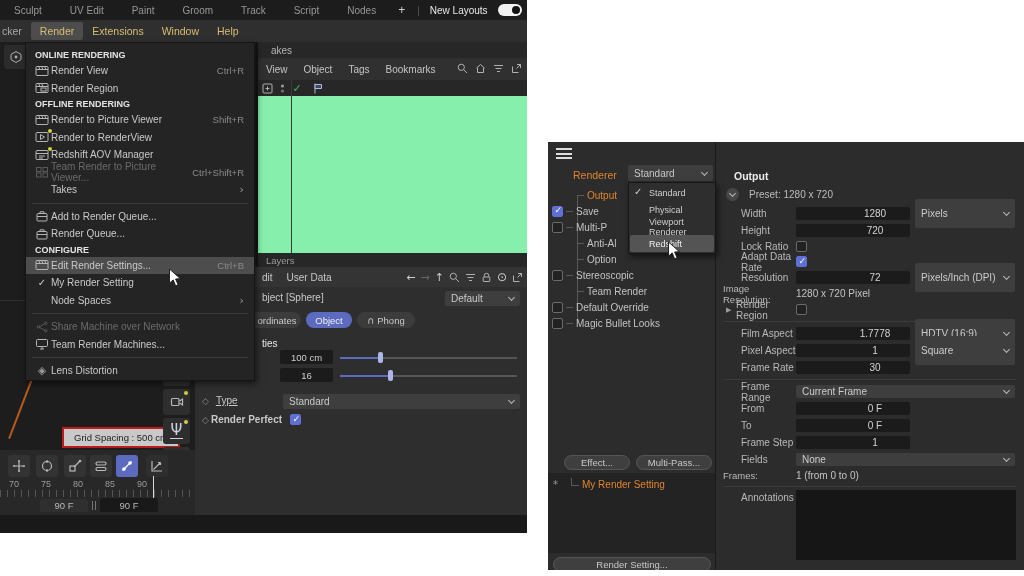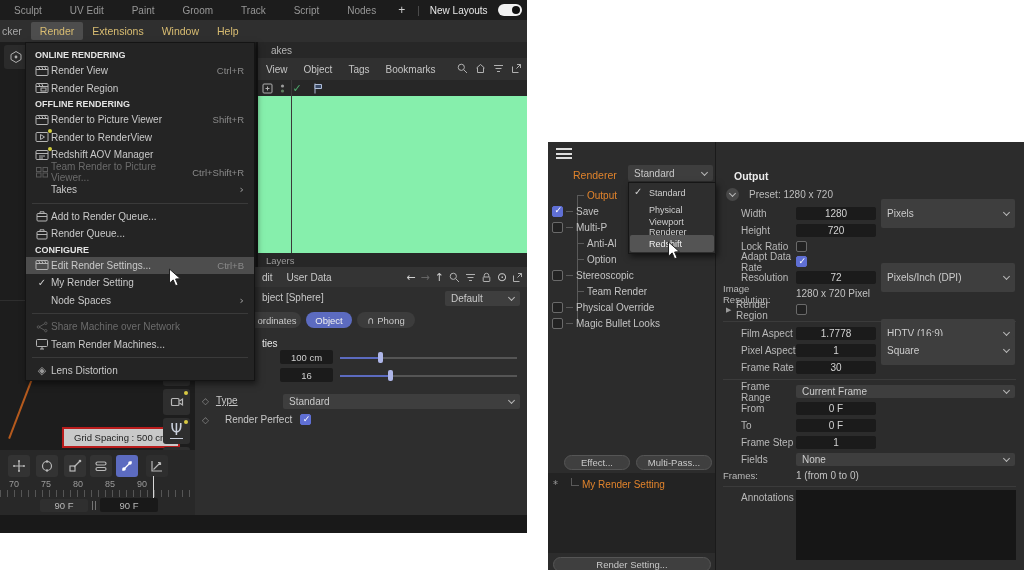--- a/index.html
+++ b/index.html
@@ -147,22 +147,22 @@
   .mainpane{position:absolute;left:168px;top:0;width:308px;height:428px;}
   .mp-title{position:absolute;left:18px;top:28px;font-weight:bold;color:#ececec;font-size:10.5px;}
   .mp-preset{position:absolute;left:10px;top:46px;display:flex;align-items:center;color:#bdbdbd;}
   .pcirc{width:13px;height:13px;border-radius:50%;background:#474747;display:flex;align-items:center;justify-content:center;margin-right:10px;}
   .pcirc .caret{width:4px;height:4px;border-width:1.2px;margin-top:-2px;}
   .mp-rows{position:absolute;left:0;top:63px;width:308px;}
   .r-row{height:17px;display:flex;align-items:center;}
   .r-row.short{height:15px;}
   .r-lab{margin-left:25px;width:55px;color:#b9b9b9;flex:0 0 auto;}
   .r-lab.wide{margin-left:7px;width:73px;font-size:9.5px;}
-  .r-field{width:80px;height:13px;background:#1b1b1b;border-radius:2px;color:#d3d3d3;display:flex;align-items:center;
-    justify-content:center;flex:0 0 auto;}
+  .r-field{width:70px;height:13px;background:#1b1b1b;border-radius:2px;color:#d3d3d3;display:flex;align-items:center;
+    justify-content:center;flex:0 0 auto;padding-left:44px;}
   .r-drop{margin-left:5px;margin-right:9px;flex:1;height:13px;background:#3e3e3e;border-radius:2px;display:flex;
     align-items:center;justify-content:space-between;padding:8px 6px;color:#cccccc;}
   .r-wide{margin-right:9px;flex:1;height:13px;background:#3e3e3e;border-radius:2px;display:flex;align-items:center;
     justify-content:space-between;padding:0 6px;color:#cccccc;}
   .r-plain{color:#c3c3c3;}
   .r-sep{height:1px;background:#3b3b3b;margin:3px 8px 3px 7px;}
   .r-exp{margin-left:10px;width:10px;color:#9a9a9a;font-size:7px;flex:0 0 auto;}
   .r-lab.rr{width:45px;margin-left:0;}
   .anno-row{display:flex;align-items:flex-start;height:74px;}
   .anno-box{flex:1;margin-right:8px;height:70px;background:#161616;}
@@ -409,21 +409,21 @@
     <div class="abs" style="left:7px;top:128px;display:flex;align-items:center;">
       <span class="diamond uni">◇</span>
       <span style="margin-left:7px;text-decoration:underline;">Type</span>
     </div>
     <div class="at-drop" style="left:88px;top:127px;width:237px;">
       <span>Standard</span>
         <span class="caret" style="width:4px;height:4px;margin-top:-2px;"></span>
     </div>
     <div class="abs" style="left:7px;top:147px;display:flex;align-items:center;">
       <span class="diamond uni">◇</span>
-      <span style="margin-left:16px;">Render Perfect</span>
+      <span style="margin-left:2px;font-weight:bold;">Render Perfect</span>
       <span class="cb checked" style="margin-left:8px;"></span>
     </div>
   </div>
 
   <div class="statusstrip"></div>
 
   <div class="rmenu">
     <div class="m-hdr">ONLINE RENDERING</div>
     <div class="m-row">
       <span class="m-ic">
@@ -606,21 +606,21 @@
       <span class="sb-lab">Stereoscopic</span>
     </div>
     <div class="sb-row">
       <span class="sb-cbspace"></span>
         <span class="sb-twig"></span>
       <span class="sb-lab">Team Render</span>
     </div>
     <div class="sb-row">
       <span class="cb sb-cb"></span>
         <span class="sb-twig" style="margin-left:3px;"></span>
-      <span class="sb-lab">Physical Override</span>
+      <span class="sb-lab">Default Override</span>
     </div>
     <div class="sb-row">
       <span class="cb sb-cb"></span>
         <span class="sb-twig" style="margin-left:3px;"></span>
       <span class="sb-lab">Magic Bullet Looks</span>
     </div>
   </div>
 
   <div class="pillbtn" style="left:16px;top:313px;width:66px;">Effect...</div>
   <div class="pillbtn" style="left:88px;top:313px;width:76px;">Multi-Pass...</div>

